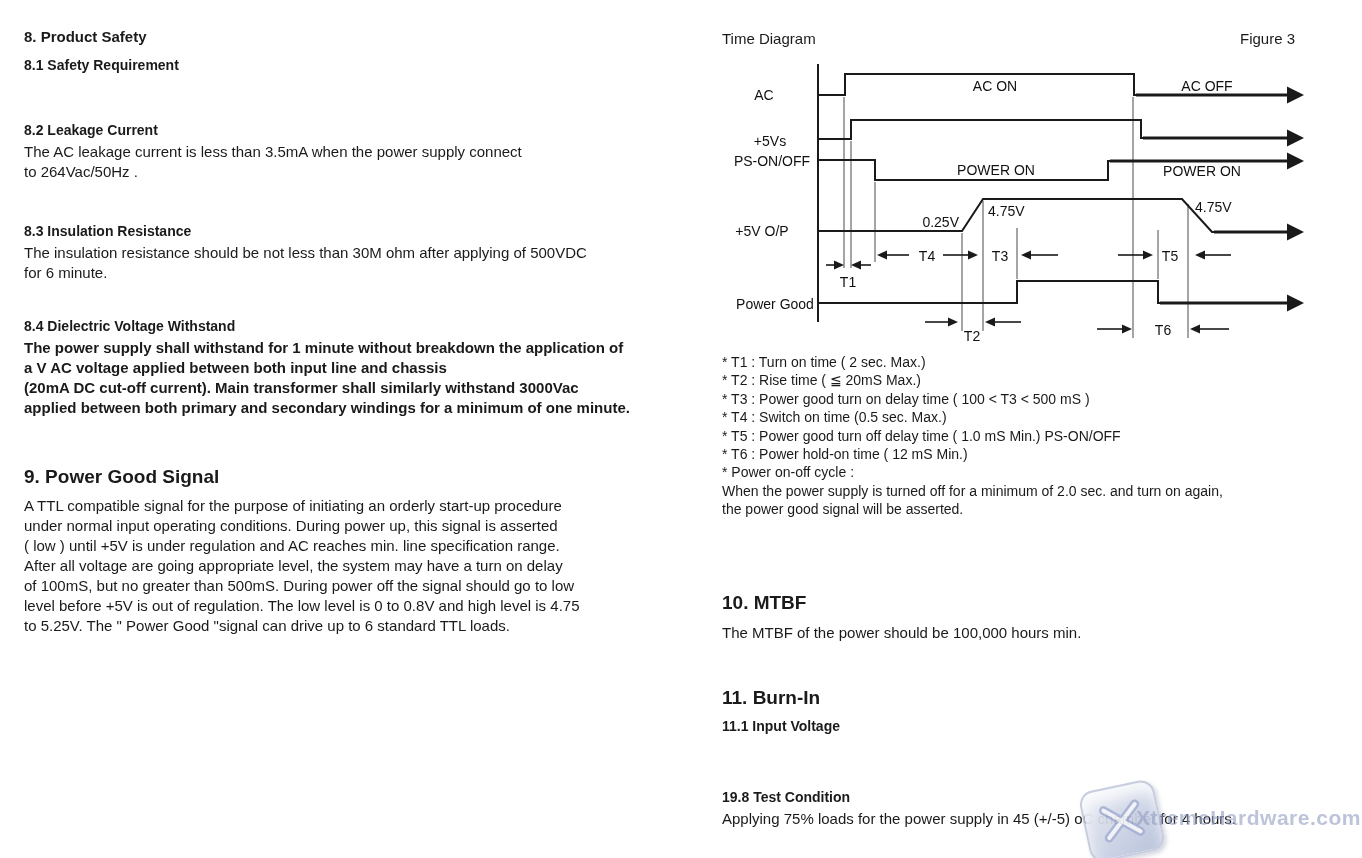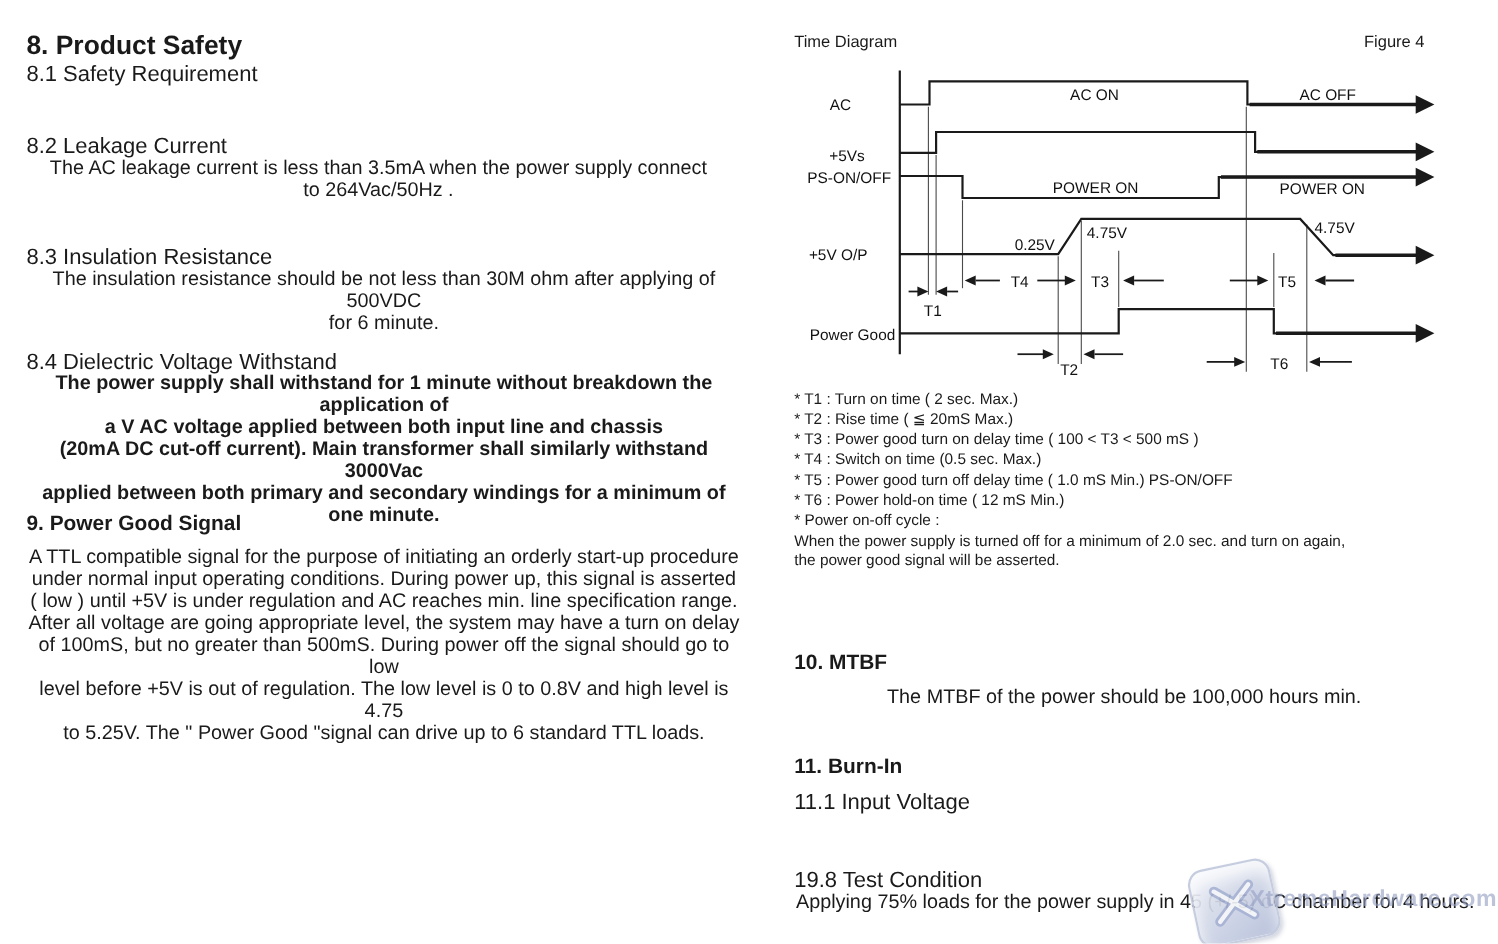--- a/index.html
+++ b/index.html
@@ -1,23 +1,23 @@
 <!DOCTYPE html>
 <html><head>
 <meta charset="utf-8">
 <style>
   html,body { margin:0; padding:0; background:#ffffff; }
   #page {
     position:relative; width:1362px; height:858px; background:#ffffff;
     font-family:"Liberation Sans", sans-serif; color:#1a1a1a; overflow:hidden;
   }
   .abs { position:absolute; }
-  .h1 { font-size:24px; font-weight:bold; letter-spacing:0; }
-  .h2 { font-size:20px; font-weight:normal; }
-  .body { font-size:18px; line-height:20px; white-space:pre-line;text-align:center; }
+  .h1 { font-size:15px; font-weight:bold; letter-spacing:0; }
+  .h2 { font-size:14px; font-weight:bold; }
+  .body { font-size:15px; line-height:20px; white-space:pre-line; }
   .notes { font-size:14px; line-height:18.4px; white-space:pre-line; }
   .fig-head { font-size:15px; }
   svg text { font-family:"Liberation Sans", sans-serif; font-size:14px; fill:#111; }
   .sig { fill:none; stroke:#1a1a1a; stroke-width:2; }
   .thick { stroke:#1a1a1a; stroke-width:3.2; }
   .ref { stroke:#4a4a4a; stroke-width:1; }
   .dim { stroke:#1a1a1a; stroke-width:1.6; }
   .head { fill:#1a1a1a; stroke:none; }
   #watermark { pointer-events:none; }
   #wm-logo {
@@ -56,21 +56,21 @@
   <div class="abs h1" style="left:24px; top:466px; font-size:19px;">9. Power Good Signal</div>
   <div class="abs body" style="left:24px; top:496px; width:650px;">A TTL compatible signal for the purpose of initiating an orderly start-up procedure
 under normal input operating conditions. During power up, this signal is asserted
 ( low ) until +5V is under regulation and AC reaches min. line specification range.
 After all voltage are going appropriate level, the system may have a turn on delay
 of 100mS, but no greater than 500mS. During power off the signal should go to low
 level before +5V is out of regulation. The low level is 0 to 0.8V and high level is 4.75
 to 5.25V. The " Power Good "signal can drive up to 6 standard TTL loads.</div>
 
   <div class="abs fig-head" style="left:722px; top:30px;">Time Diagram</div>
-  <div class="abs fig-head" style="left:1240px; top:30px;">Figure 4</div>
+  <div class="abs fig-head" style="left:1240px; top:30px;">Figure 3</div>
 
   <svg class="abs" style="left:700px; top:55px;" width="622" height="295" viewBox="700 55 622 295">
 
     <line x1="818" y1="64" x2="818" y2="322" class="sig"></line>
 
     <g>
       <line class="ref" x1="844" y1="97" x2="844" y2="268"></line>
       <line class="ref" x1="851" y1="141" x2="851" y2="268"></line>
       <line class="ref" x1="875" y1="182" x2="875" y2="262"></line>
       <line class="ref" x1="962" y1="233" x2="962" y2="331"></line>

